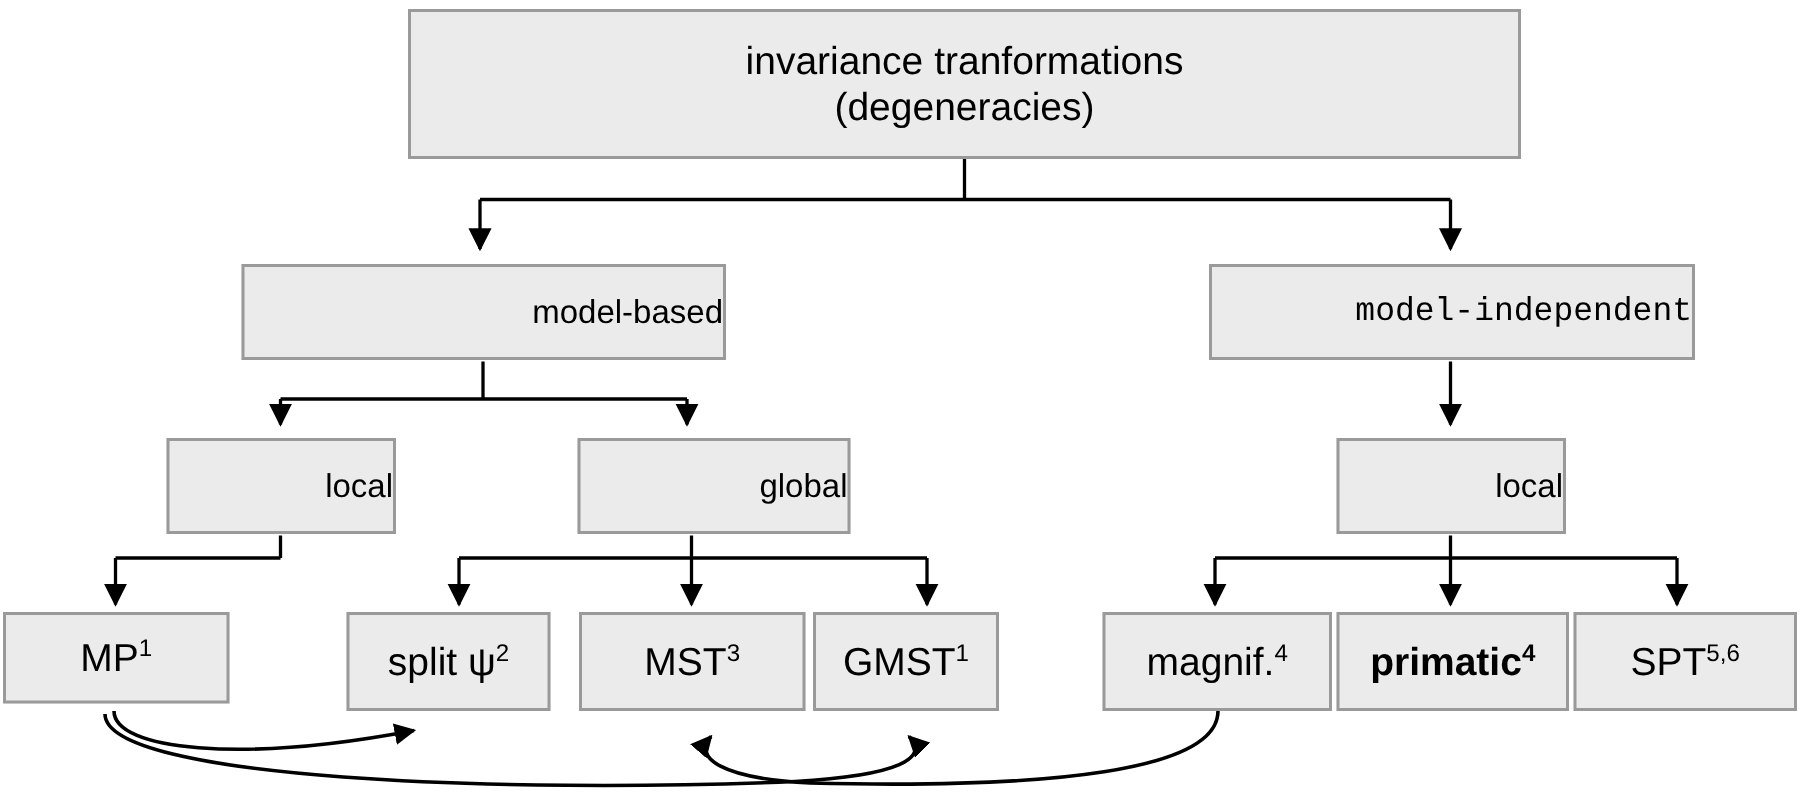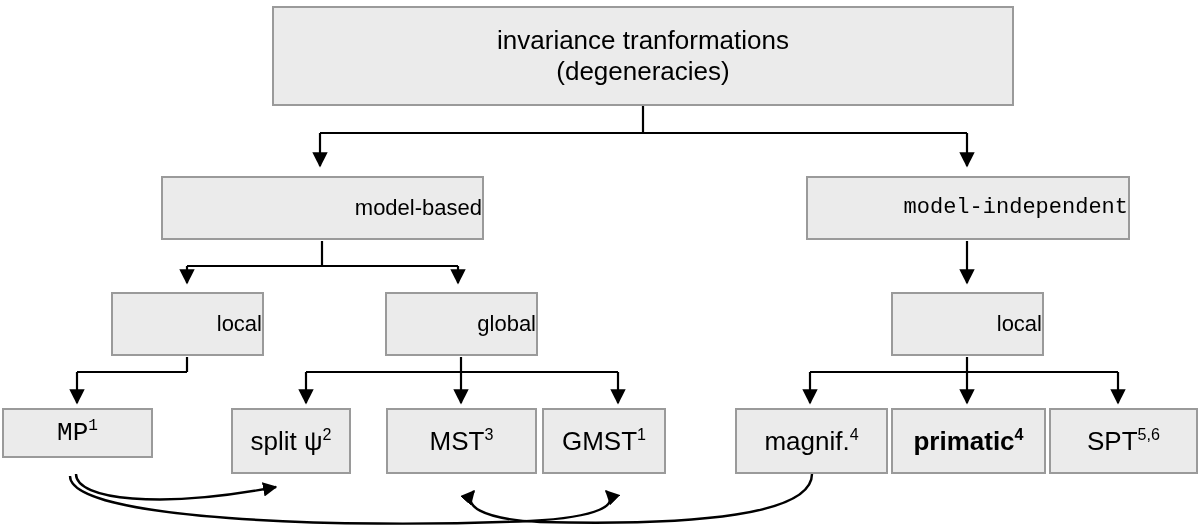--- a/index.html
+++ b/index.html
@@ -93,31 +93,31 @@
   <div class="node t-mid" style="left:161px;top:176px;width:323px;height:64px;">
     <span class="lbl">model-based</span>
   </div>
   <div class="node t-mid" style="left:806px;top:176px;width:324px;height:64px;font-family:Liberation Mono, monospace;">
     <span class="lbl">model-independent</span>
   </div>
 
   <div class="node t-mid" style="left:111px;top:292px;width:153px;height:64px;">
     <span class="lbl">local</span>
   </div>
-  <div class="node t-mid" style="left:385px;top:292px;width:153px;height:64px;">
+  <div class="node t-mid" style="left:385px;top:292px;width:182px;height:64px;">
     <span class="lbl">global</span>
   </div>
   <div class="node t-mid" style="left:891px;top:292px;width:153px;height:64px;">
     <span class="lbl">local</span>
   </div>
 
-  <div class="node t-leaf" style="left:2px;top:408px;width:151px;height:50px;font-family:Liberation Mono, monospace;">
+  <div class="node t-leaf" style="left:2px;top:408px;width:151px;height:61px;">
     <span class="lbl"><span>MP</span><sup>1</sup></span>
   </div>
-  <div class="node t-leaf" style="left:231px;top:408px;width:120px;height:66px;">
+  <div class="node t-leaf" style="left:231px;top:408px;width:136px;height:66px;">
     <span class="lbl"><span>split ψ</span><sup>2</sup></span>
   </div>
   <div class="node t-leaf" style="left:386px;top:408px;width:151px;height:66px;">
     <span class="lbl"><span>MST</span><sup>3</sup></span>
   </div>
   <div class="node t-leaf" style="left:542px;top:408px;width:124px;height:66px;">
     <span class="lbl"><span>GMST</span><sup>1</sup></span>
   </div>
   <div class="node t-leaf" style="left:735px;top:408px;width:153px;height:66px;">
     <span class="lbl"><span>magnif.</span><sup>4</sup></span>

